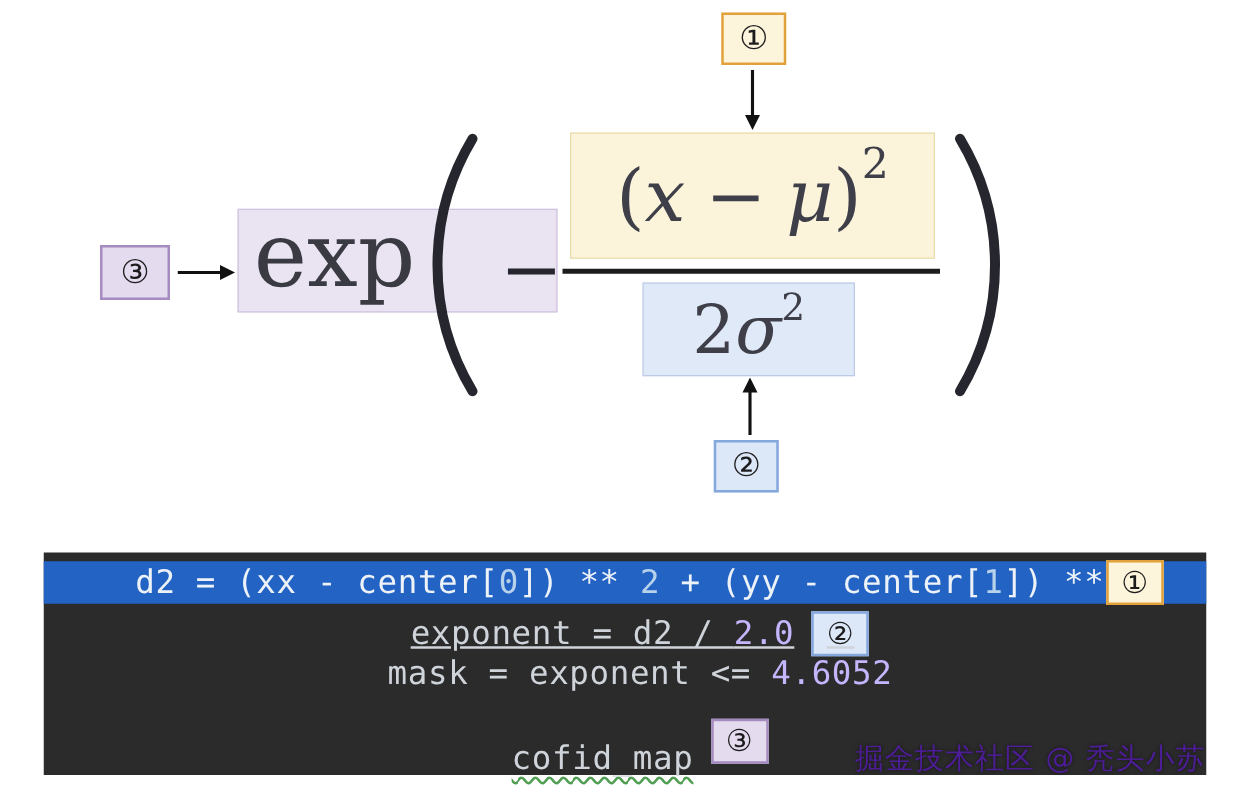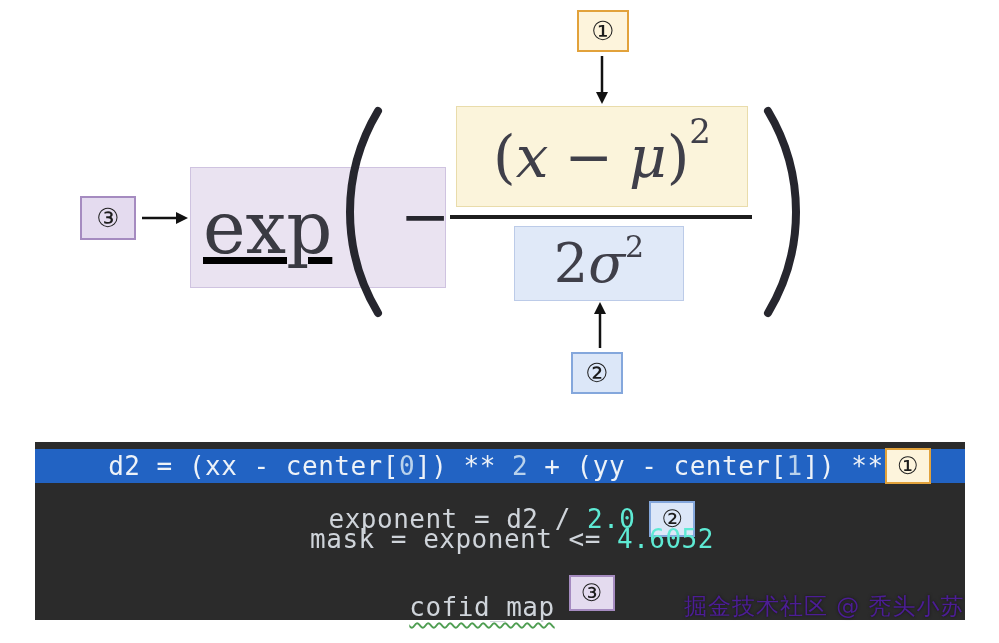--- a/index.html
+++ b/index.html
@@ -20,22 +20,22 @@
 
   #arrow-down{left:594px;top:56px;}
   #arrow-up{left:592px;top:302px;}
   #arrow-right{left:142px;top:210px;}
 
   
   .mserif{font-family:"DejaVu Serif",serif;color:#3a3a42;line-height:1;}
   .mvar{font-family:"DejaVu Serif",serif;font-style:italic;}
   .mrm{font-family:"DejaVu Serif",serif;font-style:normal;}
 
-  #hl-exp{left:190px;top:167px;width:256px;height:121px;background:#eae3f1;
-          border:1px solid #cfc3e0;box-sizing:border-box;display:flex;align-items:center;padding-left:12px;text-decoration:underline;}
+  #hl-exp{left:190px;top:167px;width:256px;height:83px;background:#eae3f1;
+          border:1px solid #cfc3e0;box-sizing:border-box;display:flex;align-items:flex-start;padding-left:12px;}
   #exp-text{font-family:"DejaVu Serif",serif;font-size:72px;color:#3a3a42;line-height:1;}
 
   #open-paren{left:342px;top:106px;}
   #close-paren{left:760px;top:106px;}
 
   #minus{left:400px;top:186px;font-size:60px;color:#26262e;}
 
   #hl-num{left:456px;top:106px;width:292px;height:101px;background:#fbf4db;
           border:1px solid #e9dcab;box-sizing:border-box;display:flex;align-items:center;
           justify-content:center;font-size:58px;color:#3f3f49;}
@@ -48,24 +48,24 @@
           border:1px solid #bccbe8;box-sizing:border-box;display:flex;align-items:center;
           justify-content:center;font-size:54px;color:#3f3f49;}
   #hl-den .msup{font-size:30px;margin-top:2px;}
 
   
   #code-block{left:35px;top:442px;width:930px;height:178px;background:#2b2b2b;}
   .code-line{position:absolute;left:0;right:0;height:34px;display:flex;align-items:center;
              padding-left:24px;font-family:"DejaVu Sans Mono",monospace;font-size:26px;
              letter-spacing:0.5px;color:#cfd4da;white-space:pre;justify-content:center;}
   .code-line span{white-space:pre;}
-  .num{color:#5eead4;}
+  .num{color:#c4b5fd;}
   #cl0{top:7px;background:#2263c3;color:#edf2f8;}
   #cl0 .num{color:#b9d2ec;}
-  #cl1{top:60px;}
+  #cl1{top:48px;text-decoration:underline;}
   #cl2{top:80px;}
   #cl3{top:134px;}
   .wavy{text-decoration-line:underline;text-decoration-style:wavy;
         text-decoration-color:#4f9e52;text-decoration-thickness:2px;text-underline-offset:6px;margin-top:28px;}
   .anno-inline{position:static;width:46px;height:36px;flex:0 0 auto;margin-left:14px;font-size:24px;}
   .anno-right{right:34px;top:50%;transform:translateY(-50%);width:46px;height:36px;font-size:24px;}
 
   
   #watermark{left:684px;top:591px;font-size:23px;color:#4c1d95;letter-spacing:1px;
              text-shadow:0 0 3px rgba(0,0,0,0.55);}

